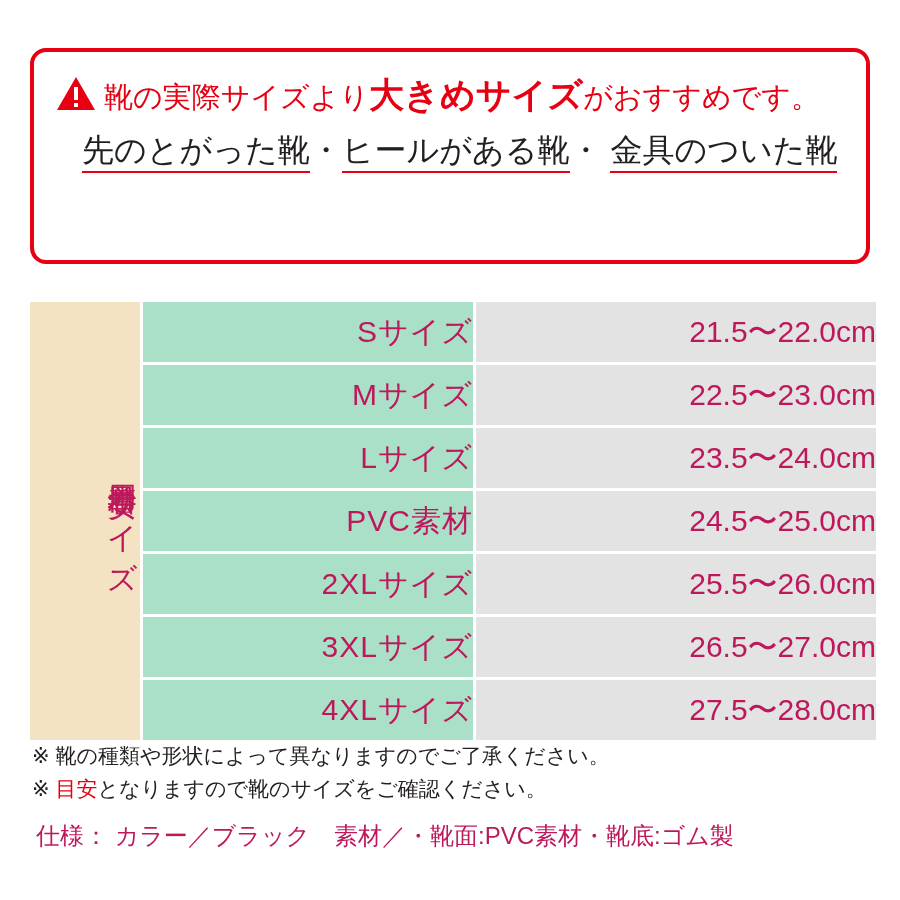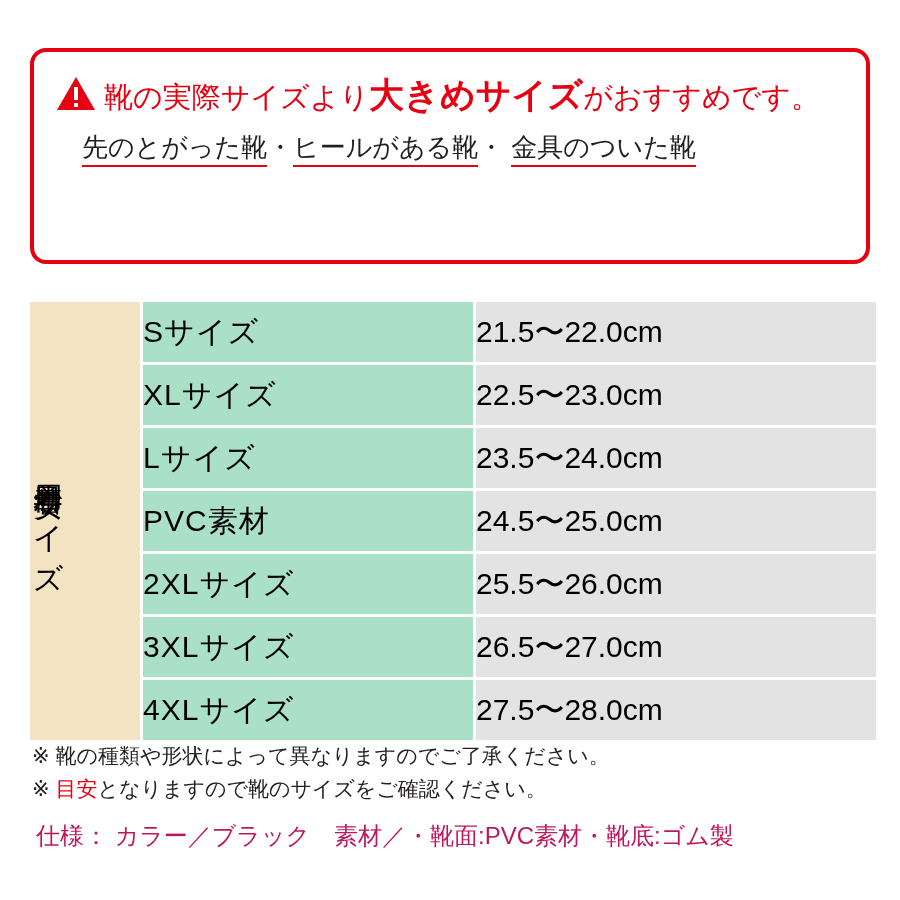--- a/index.html
+++ b/index.html
@@ -52,21 +52,21 @@
     color: #e60012;
     white-space: nowrap;
     letter-spacing: 0px;
   }
   .notice-head-text .big {
     font-size: 35px;
     font-weight: bold;
   }
   .notice-line {
     margin: 22px 0 0 48px;
-    font-size: 26px;
+    font-size: 32px;
     line-height: 1;
     color: #231f20;
     white-space: nowrap;
   }
   .notice-line.second { margin-top: 24px; }
   .uline {
     border-bottom: 2px solid #e60012;
     padding-bottom: 3px;
   }
 
@@ -76,24 +76,24 @@
     left: 30px;
     top: 302px;
     width: 840px;
     border-collapse: separate;
     border-spacing: 0;
     table-layout: fixed;
   }
   .size-table td {
     padding: 0;
     height: 60px;
-    text-align: left;
+    text-align: right;
     vertical-align: middle;
     font-size: 30px;
-    color: #000000;
+    color: #be185d;
   }
   .col-label { width: 110px; }
   .col-size  { width: 330px; }
   .col-range { width: 400px; }
 
   .label-cell {
     background: #f3e3c3;
     font-size: 29px;
     line-height: 1.18;
     letter-spacing: 0px;
@@ -173,21 +173,21 @@
   </div>
 
   <table class="size-table">
     <tbody>
         <tr>
       <td class="label-cell col-label" rowspan="7"><span class="vtext">着用目安サイズ</span></td>
       <td class="size-cell col-size">Sサイズ</td>
       <td class="range-cell col-range">21.5〜22.0cm</td>
     </tr>
     <tr>
-      <td class="size-cell col-size">XLサイズ</td>
+      <td class="size-cell col-size">Mサイズ</td>
       <td class="range-cell col-range">22.5〜23.0cm</td>
     </tr>
     <tr>
       <td class="size-cell col-size">Lサイズ</td>
       <td class="range-cell col-range">23.5〜24.0cm</td>
     </tr>
     <tr>
       <td class="size-cell col-size">PVC素材</td>
       <td class="range-cell col-range">24.5〜25.0cm</td>
     </tr>

